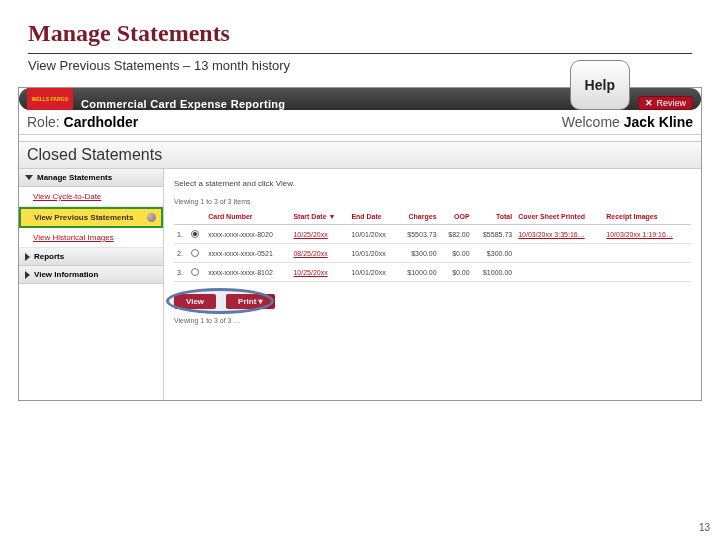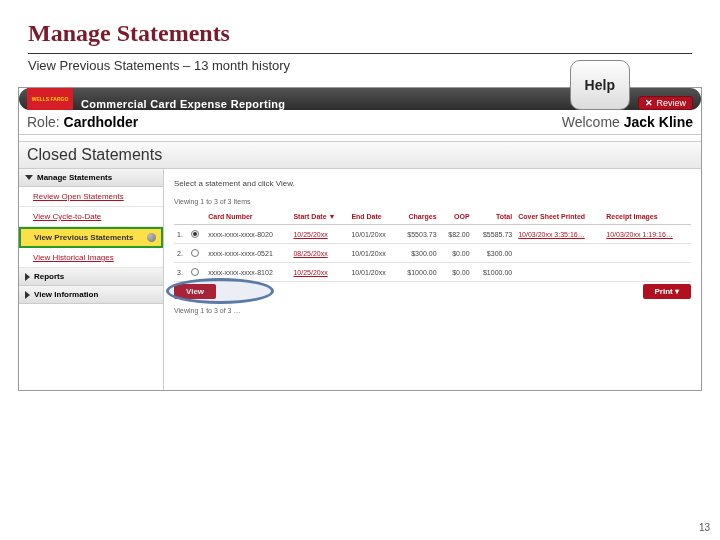--- a/index.html
+++ b/index.html
@@ -33,21 +33,21 @@
   .instr { font-size: 8px; color: #444; margin: 4px 0 10px; }
   .paging { font-size: 7px; color: #666; margin-bottom: 4px; }
   table { width: 100%; border-collapse: collapse; font-size: 7px; }
   th { color: #b01020; font-weight: bold; text-align: left; padding: 4px 3px; border-bottom: 1px solid #ccc; vertical-align: bottom; }
   th.rt, td.rt { text-align: right; }
   td { padding: 5px 3px; border-bottom: 1px solid #e0e0e0; color: #444; }
   td a { color: #b01020; text-decoration: underline; }
   .sort-ind { color: #b01020; font-size: 7px; }
   .radio { width: 8px; height: 8px; border-radius: 50%; border: 1px solid #777; display: inline-block; vertical-align: middle; background: #fff; position: relative; }
   .radio.on::after { content: ""; position: absolute; inset: 1px; border-radius: 50%; background: #333; }
-  .actions { margin-top: 2px; position: relative; display: flex; gap: 23px; justify-content: space-between; }
+  .actions { margin-top: 12px; position: relative; display: flex; gap: 10px; }
   .btn { background: #b01020; color: #fff; border: none; padding: 3px 12px; font-size: 8px; font-weight: bold; border-radius: 2px; }
   .oval { position: absolute; left: -8px; top: -6px; width: 108px; height: 26px; border: 3px solid #5a7aa8; border-radius: 50%; background: rgba(120,150,190,.15); pointer-events: none; }
   .paging2 { font-size: 7px; color: #666; margin-top: 8px; }
   .fill { height: 70px; }
   .page-num { position: absolute; bottom: 7px; right: 10px; font-size: 10px; color: #555; }
 </style>
 </head>
 <body>
 
 <h1 class="slide-title">Manage Statements</h1>
@@ -79,21 +79,20 @@
 
   <div class="padtop"></div>
   <div class="section-title">Closed Statements</div>
 
   <div class="cols">
     <div class="sidebar">
       <div class="s-head">
         <span class="tri"></span>
         <span>Manage Statements</span>
       </div>
-      <div class="s-item"><a>Review Open Statements</a></div>
       <div class="s-item"><a>View Cycle-to-Date</a></div>
       <div class="s-item cur">
         <span>View Previous Statements</span>
         <span class="dot"></span>
       </div>
       <div class="s-item"><a>View Historical Images</a></div>
       <div class="s-head">
         <span class="tri-r"></span>
         <span>Reports</span>
       </div>

